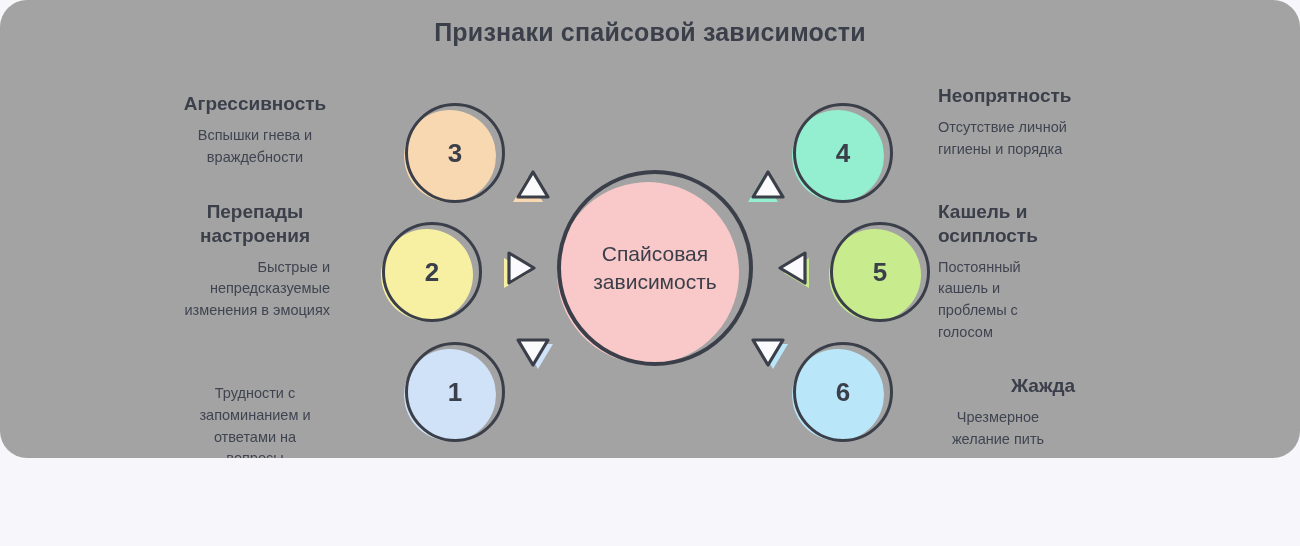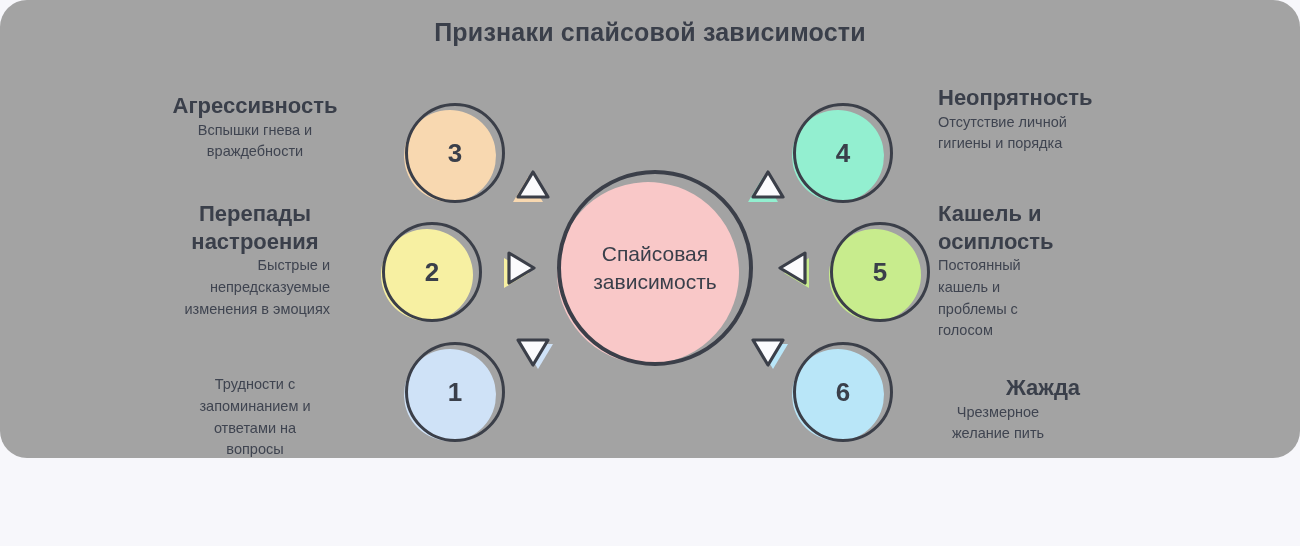--- a/index.html
+++ b/index.html
@@ -82,22 +82,22 @@
   .arrow-main { fill: #fbfbfd; stroke: #3b3f49; stroke-width: 3.2; stroke-linejoin: round; }
   .a3 { left: 512px; top: 165px; }
   .a2 { left: 500px; top: 247px; }
   .a1 { left: 512px; top: 330px; }
   .a4 { left: 747px; top: 165px; }
   .a5 { left: 772px; top: 247px; }
   .a6 { left: 747px; top: 330px; }
 
   
   .tb { position: absolute; width: 210px; }
-  .tb-heading { font-size: 22px; font-weight: bold; line-height: 1.25; color: #3a3f4a; }
-  .tb-desc { font-size: 14.5px; line-height: 1.5; color: #3f4450; }
+  .tb-heading { font-size: 19px; font-weight: bold; line-height: 1.25; color: #3a3f4a; }
+  .tb-desc { font-size: 14.5px; line-height: 1.5; margin-top: 9px; color: #3f4450; }
 
   .tb-left { text-align: center; left: 150px; }
   .lb3 { top: 92px; }
   .lb3 .tb-desc { max-width: 150px; margin-left: auto; margin-right: auto; }
   .lb2 { top: 200px; }
   .lb2 .tb-heading { max-width: 150px; margin: 0 auto; }
   .lb2 .tb-desc { max-width: 150px; margin-left: auto; margin-right: auto; text-align: right; }
   .lb1 { top: 374px; }
   .lb1 .tb-heading { max-width: 140px; margin: 0 auto; }
   .lb1 .tb-desc { max-width: 140px; margin-left: auto; margin-right: auto; }

